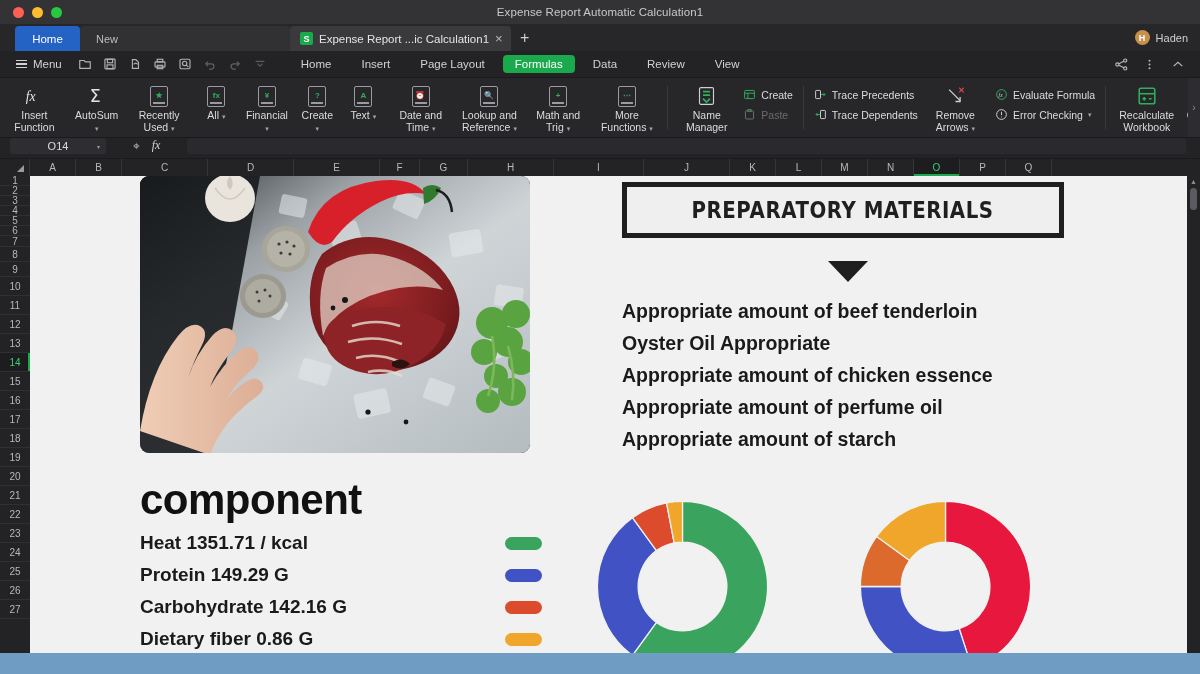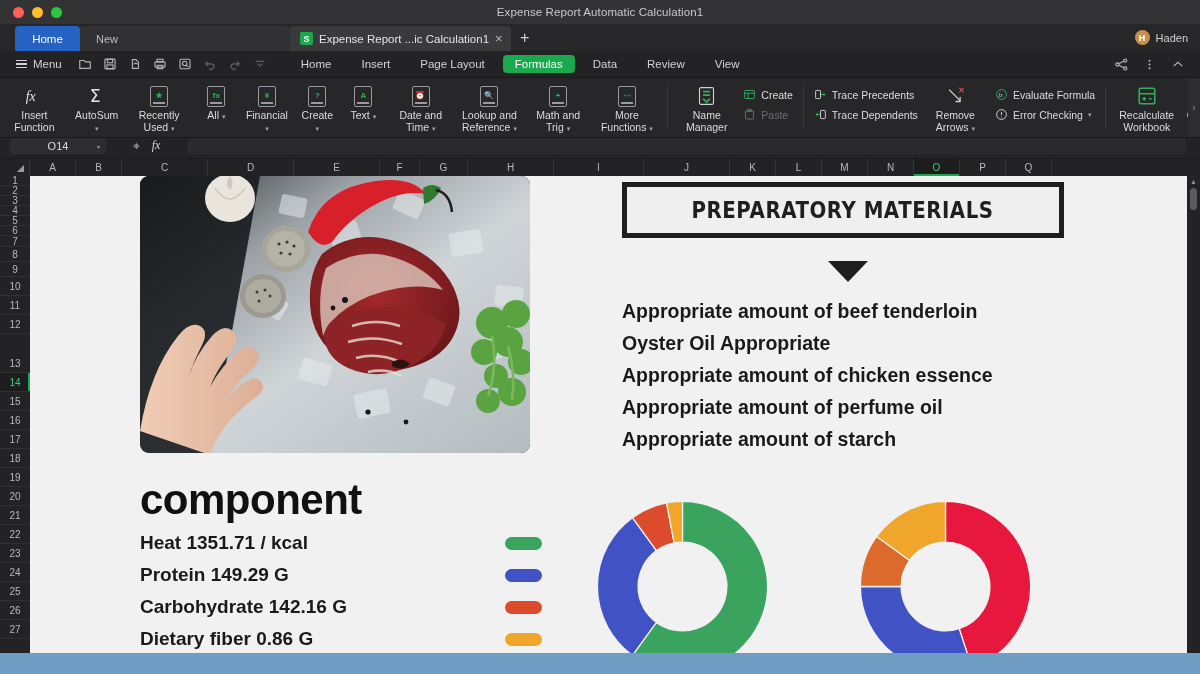--- a/index.html
+++ b/index.html
@@ -572,21 +572,21 @@
           <div class="rowcell" style="height: 10px;">3</div>
           <div class="rowcell" style="height: 10px;">4</div>
           <div class="rowcell" style="height: 10px;">5</div>
           <div class="rowcell" style="height: 10px;">6</div>
           <div class="rowcell" style="height: 11px;">7</div>
           <div class="rowcell" style="height: 15px;">8</div>
           <div class="rowcell" style="height: 15px;">9</div>
           <div class="rowcell" style="height: 19px;">10</div>
           <div class="rowcell" style="height: 19px;">11</div>
           <div class="rowcell" style="height: 19px;">12</div>
-          <div class="rowcell" style="height: 19px; margin-top: 20px;">13</div>
+          <div class="rowcell" style="height: 19px;">13</div>
           <div class="rowcell sel" style="height: 19px;">14</div>
           <div class="rowcell" style="height: 19px;">15</div>
           <div class="rowcell" style="height: 19px;">16</div>
           <div class="rowcell" style="height: 19px;">17</div>
           <div class="rowcell" style="height: 19px;">18</div>
           <div class="rowcell" style="height: 19px;">19</div>
           <div class="rowcell" style="height: 19px;">20</div>
           <div class="rowcell" style="height: 19px;">21</div>
           <div class="rowcell" style="height: 19px;">22</div>
           <div class="rowcell" style="height: 19px;">23</div>

